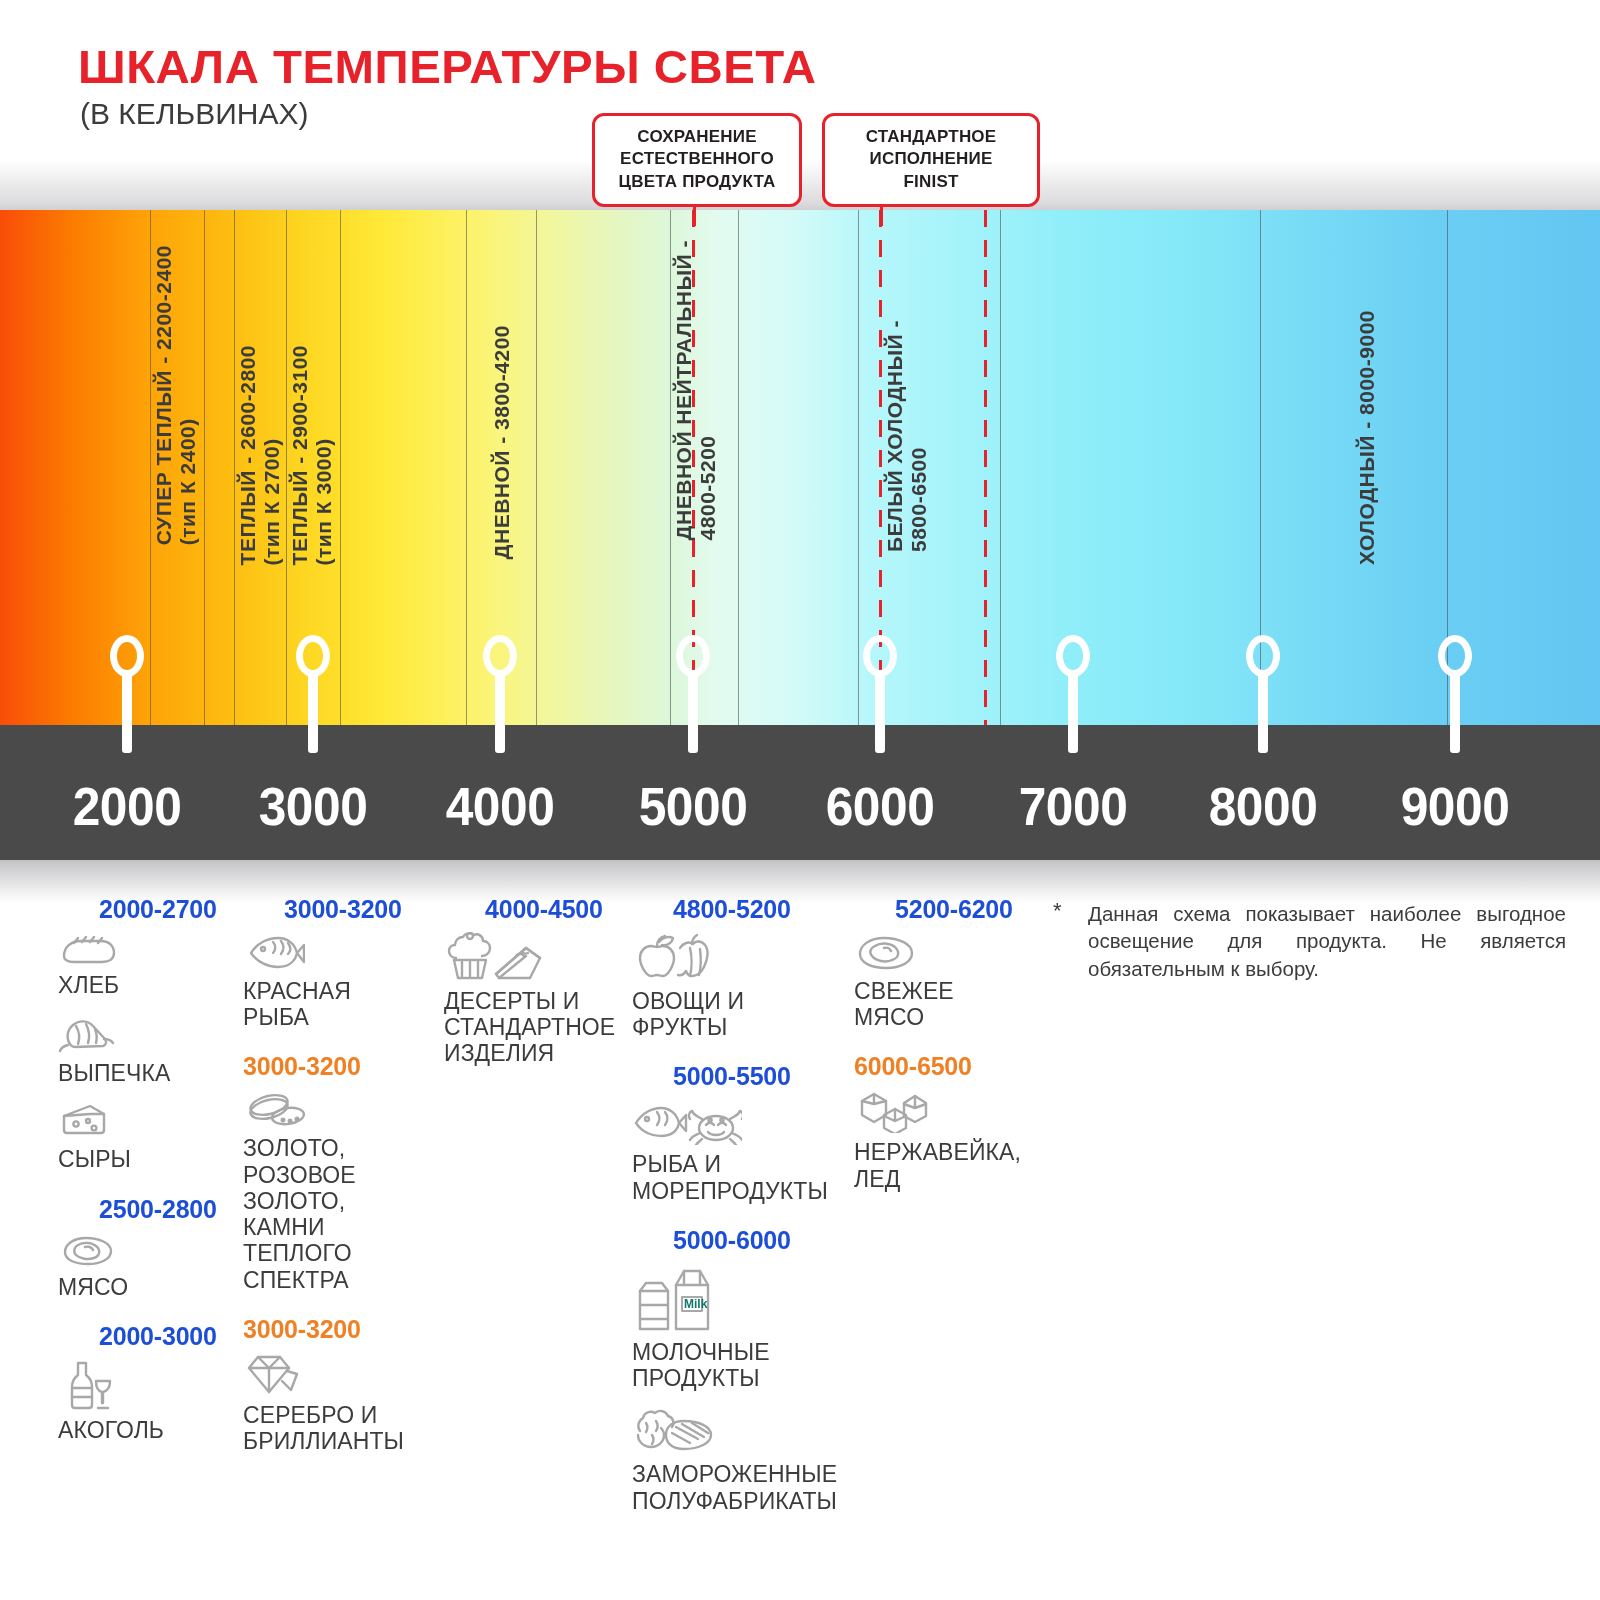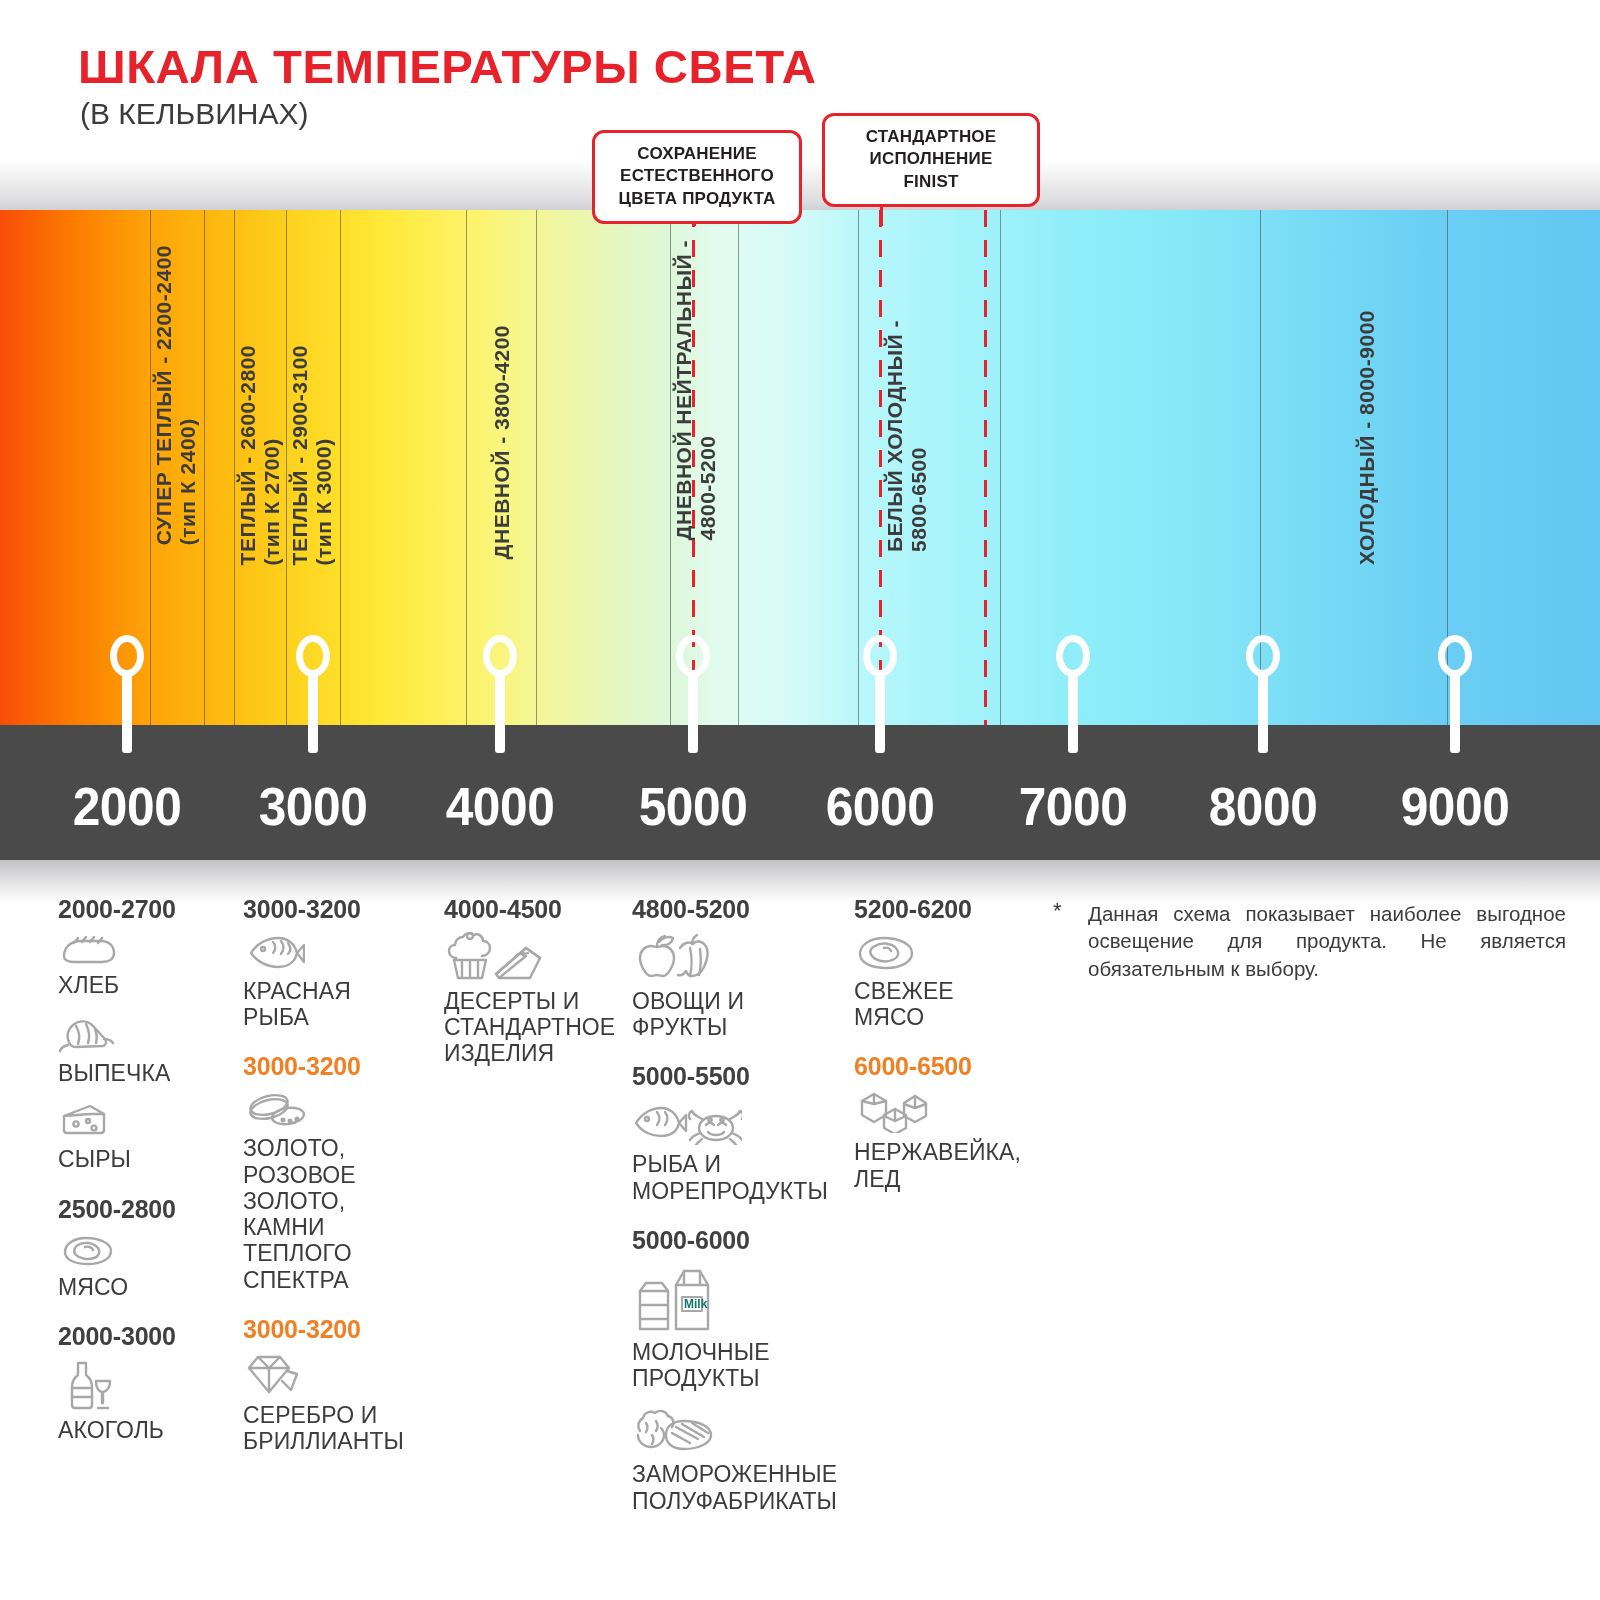--- a/index.html
+++ b/index.html
@@ -133,21 +133,21 @@
   
   #legend{position:absolute;left:0;top:895px;width:1600px;height:705px;}
   .lcol{position:absolute;top:0;}
   .grp{position:relative;}
   .range{
     font-size:25px;font-weight:bold;
     letter-spacing:-0.2px;
     margin-bottom:8px;
     white-space:nowrap;
   }
-  .range.red{color:#404040;}
+  .range.red{color:#1d4ed8;margin-left:41px;}
   .range.orange{color:#f08024;}
   .item{margin-bottom:4px;}
   .ico{display:block;}
   .iname{
     font-size:23px;color:#3c3c3c;
     line-height:1.14;
     letter-spacing:0.1px;
     white-space:pre-line;
     margin-top:2px;
   }
@@ -164,21 +164,21 @@
 </head>
 <body>
 
 <div id="header">
   <div id="title">ШКАЛА ТЕМПЕРАТУРЫ СВЕТА</div>
   <div id="subtitle">(В КЕЛЬВИНАХ)</div>
 </div>
 
 <div id="callout-layer">
     <div class="callout-stem" style="left: 693px; top: 186px; height: 40px;"></div>
-    <div class="callout" style="left: 592px; top: 130px; width: 210px;">
+    <div class="callout" style="left: 592px; top: 113px; width: 210px;">
       <div>СОХРАНЕНИЕ</div>
       <div>ЕСТЕСТВЕННОГО</div>
       <div>ЦВЕТА ПРОДУКТА</div>
     </div>
     <div class="callout-stem" style="left: 880px; top: 186px; height: 40px;"></div>
     <div class="callout" style="left: 822px; top: 113px; width: 218px;">
       <div>СТАНДАРТНОЕ</div>
       <div>ИСПОЛНЕНИЕ</div>
       <div>FINIST</div>
     </div>

